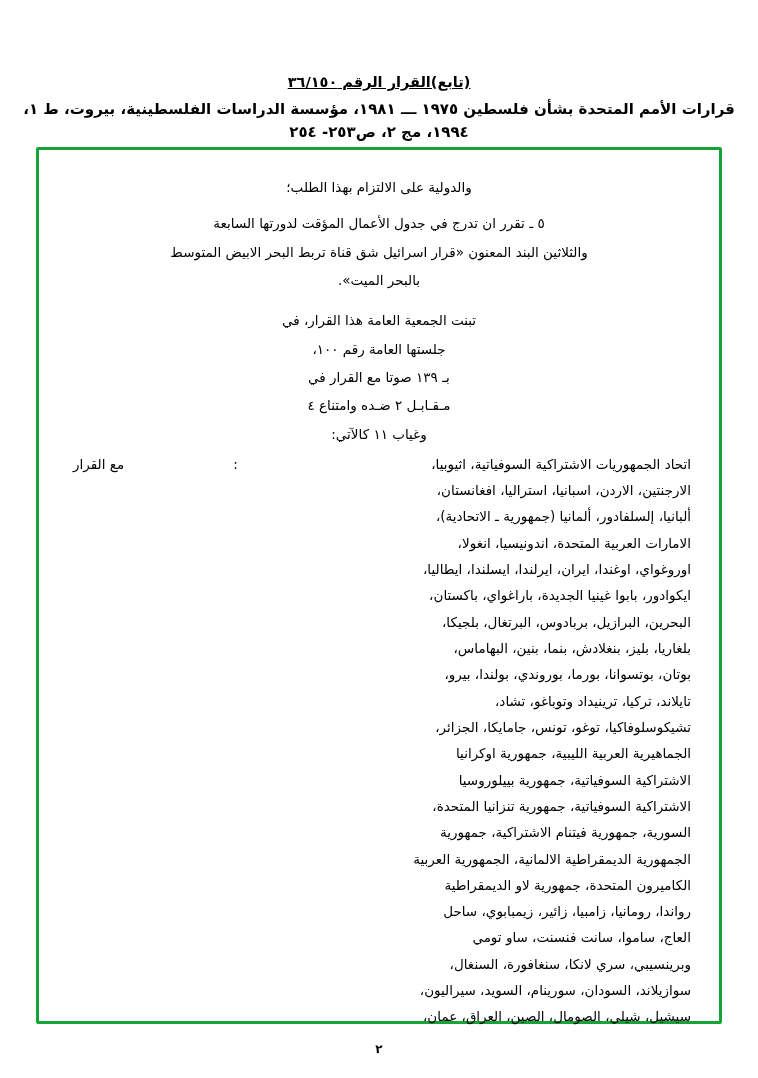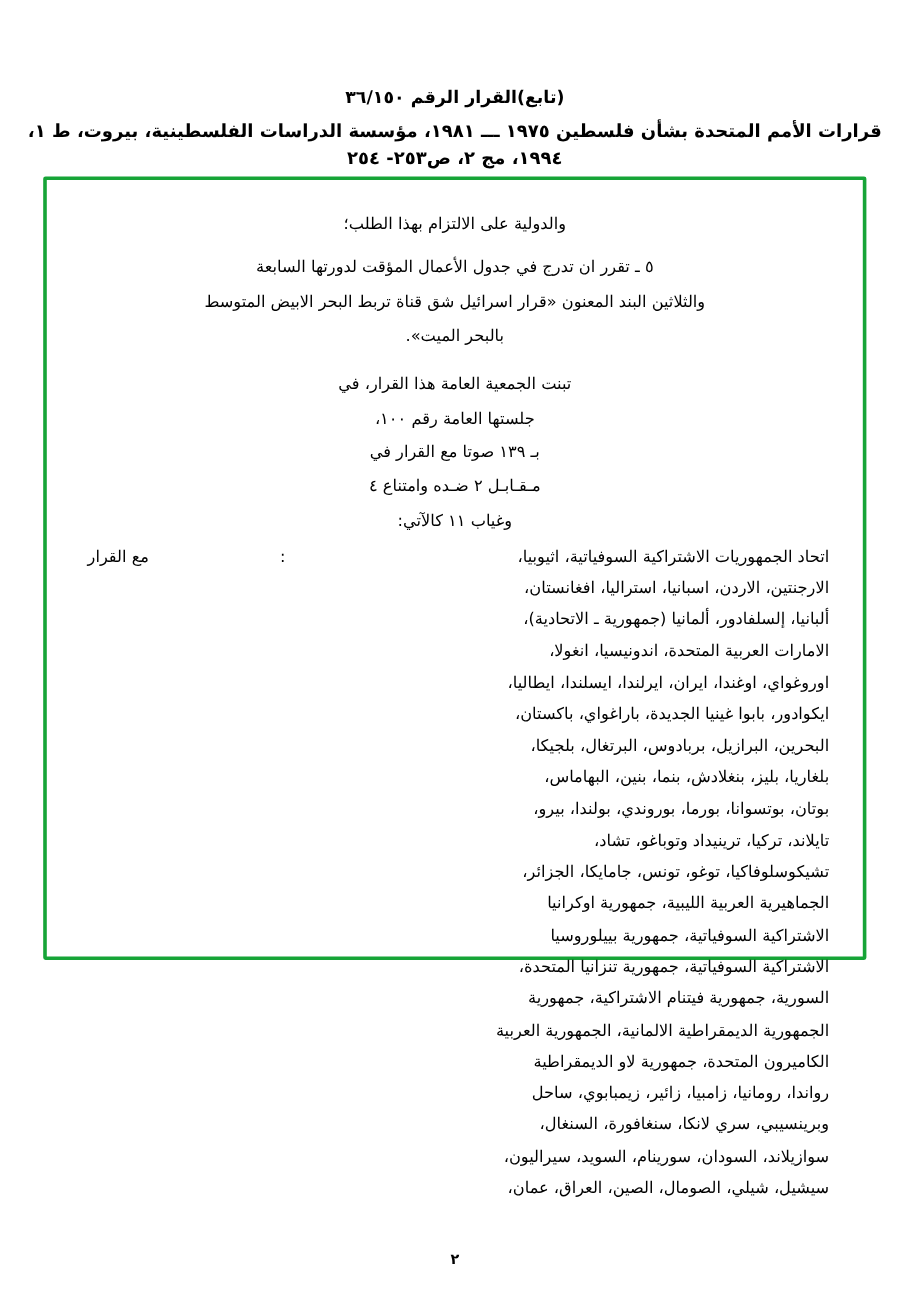--- a/index.html
+++ b/index.html
@@ -24,33 +24,34 @@
     top: 72px;
     left: 0;
     right: 0;
     text-align: center;
   }
   .doc-title {
     font-size: 14.5px;
     font-weight: bold;
     letter-spacing: 0px;
     line-height: 1.4;
+    text-decoration: underline;
   }
   .doc-subtitle {
     margin-top: 6px;
     font-size: 15px;
     font-weight: bold;
     line-height: 1.5;
   }
   .frame {
     position: absolute;
     top: 147px;
     left: 36px;
     width: 686px;
-    height: 653px;
+    height: 877px;
     border: 3px solid #16a437;
     border-radius: 2px;
     box-sizing: border-box;
     background: #ffffff;
   }
   .content {
     position: absolute;
     top: 24px;
     right: 0;
     left: 0;
@@ -164,20 +165,21 @@
           <span class="line">بوتان، بوتسوانا، بورما، بوروندي، بولندا، بيرو،</span>
           <span class="line">تايلاند، تركيا، ترينيداد وتوباغو، تشاد،</span>
           <span class="line">تشيكوسلوفاكيا، توغو، تونس، جامايكا، الجزائر،</span>
           <span class="line">الجماهيرية العربية الليبية، جمهورية اوكرانيا</span>
           <span class="line">الاشتراكية السوفياتية، جمهورية بييلوروسيا</span>
           <span class="line">الاشتراكية السوفياتية، جمهورية تنزانيا المتحدة،</span>
           <span class="line">السورية، جمهورية فيتنام الاشتراكية، جمهورية</span>
           <span class="line">الجمهورية الديمقراطية الالمانية، الجمهورية العربية</span>
           <span class="line">الكاميرون المتحدة، جمهورية لاو الديمقراطية</span>
           <span class="line">رواندا، رومانيا، زامبيا، زائير، زيمبابوي، ساحل</span>
+          <span class="line">العاج، ساموا، سانت فنسنت، ساو تومي</span>
           <span class="line">وبرينسيبي، سري لانكا، سنغافورة، السنغال،</span>
           <span class="line">سوازيلاند، السودان، سورينام، السويد، سيراليون،</span>
           <span class="line">سيشيل، شيلي، الصومال، الصين، العراق، عمان،</span>
         </div>
       </div>
 
     </div>
   </div>
 
   <div class="footer-page">٢</div>

